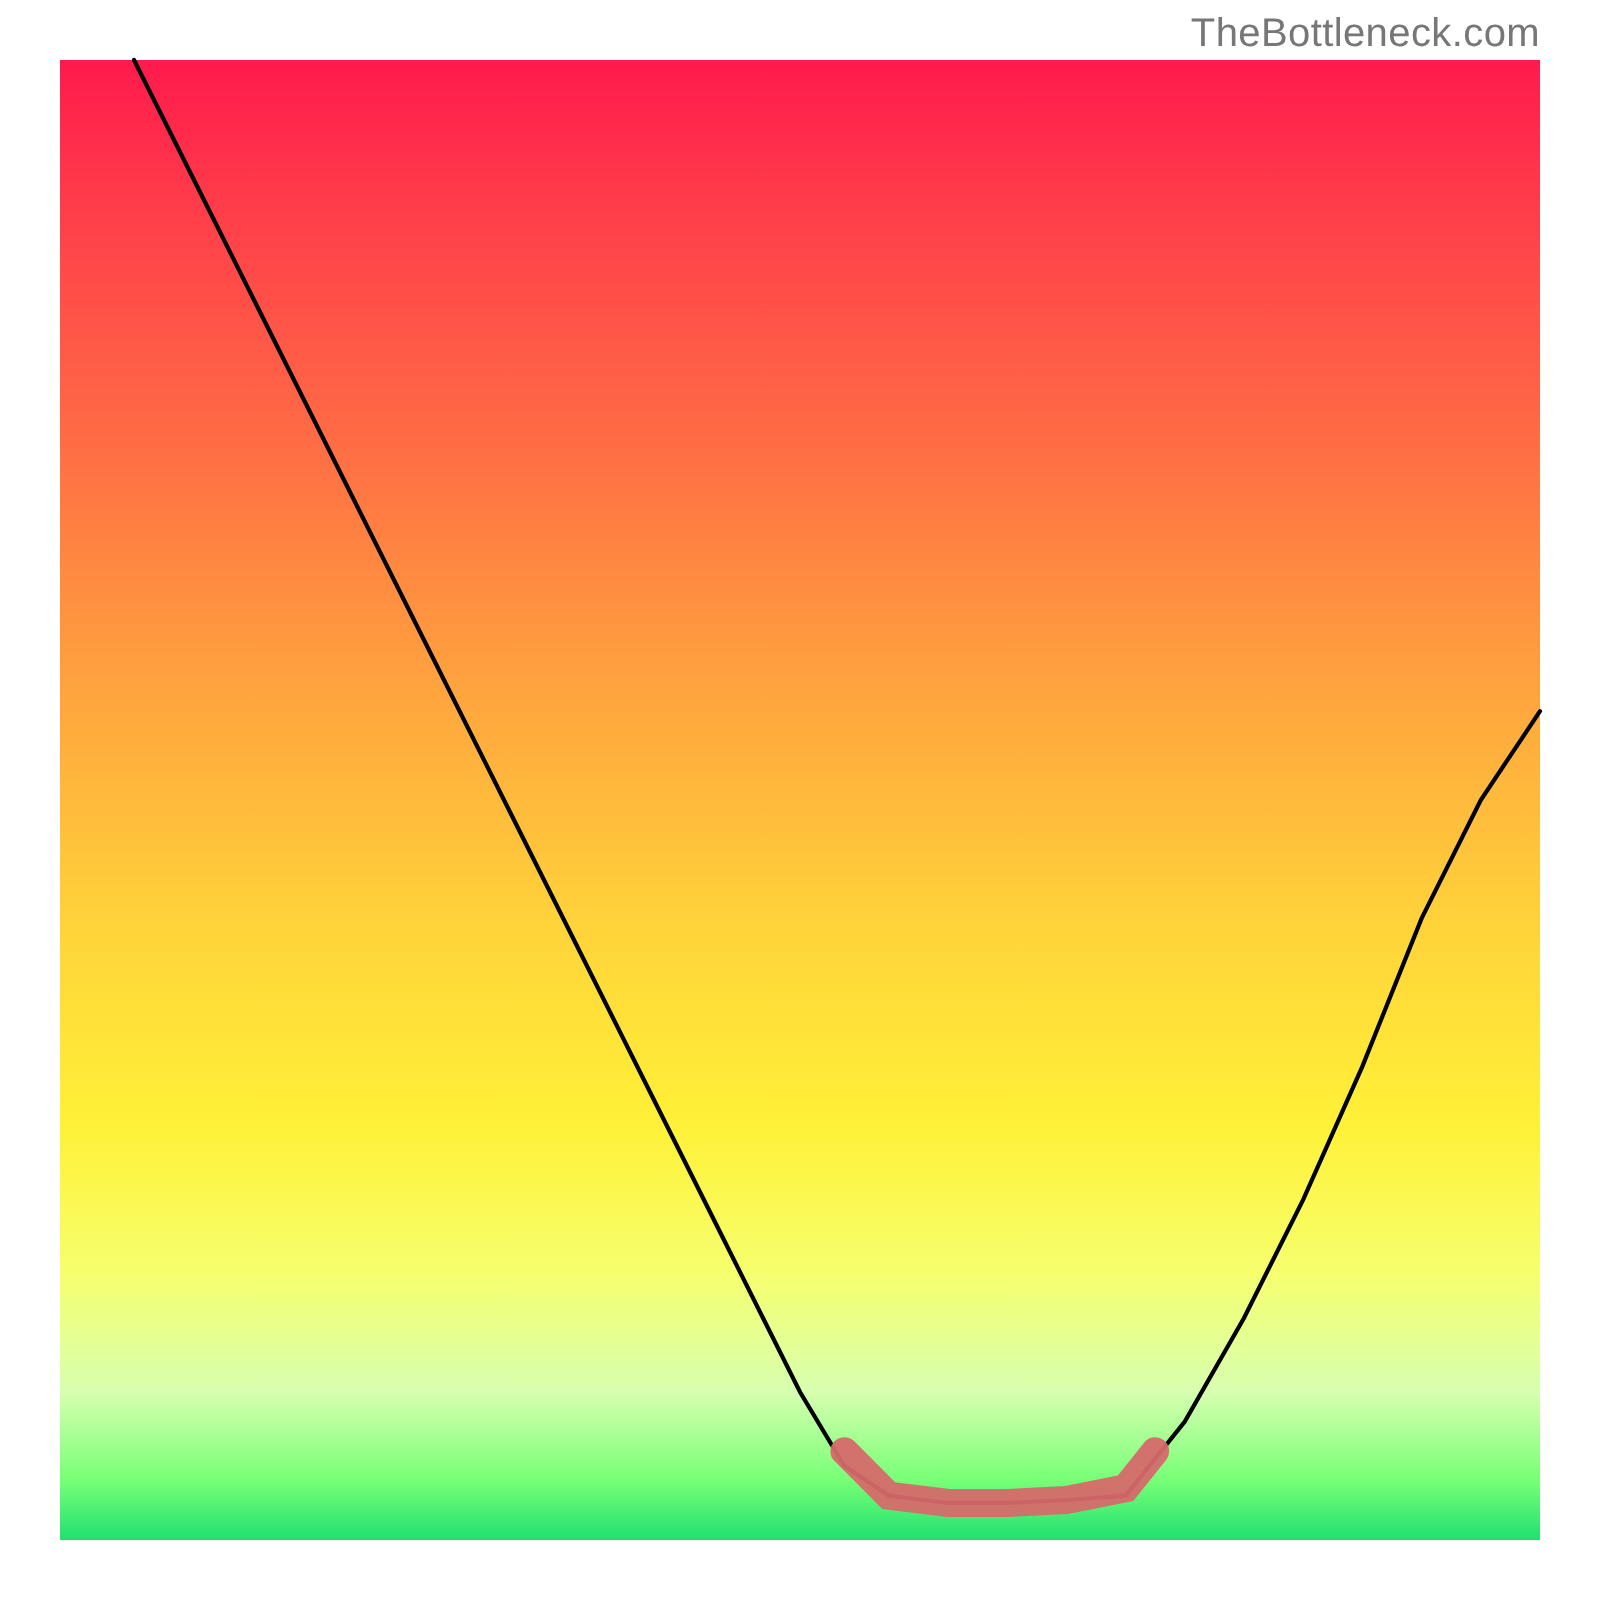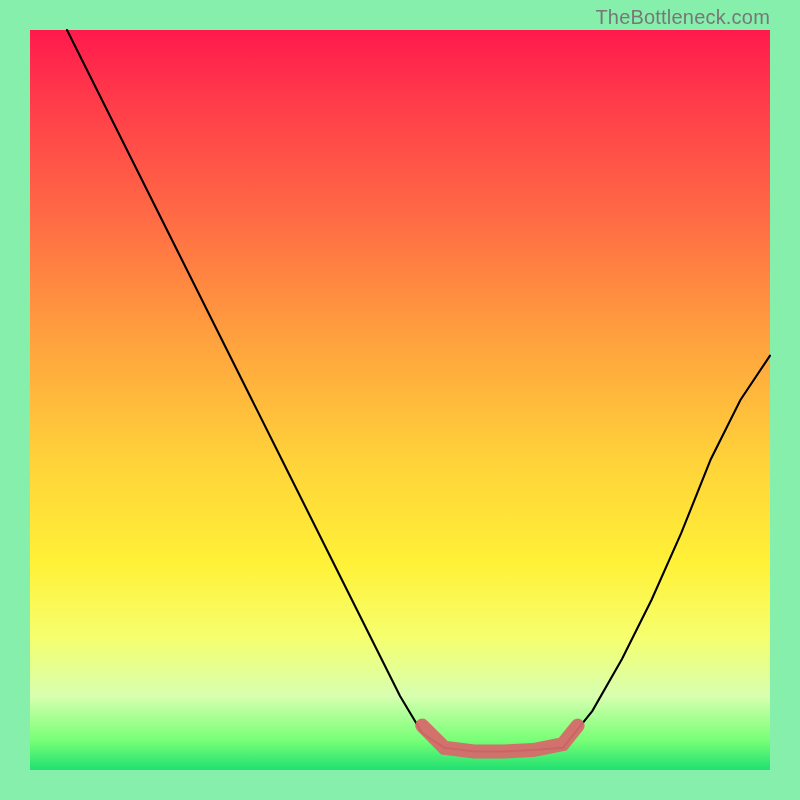--- a/index.html
+++ b/index.html
@@ -8,21 +8,21 @@
     width: 800px;
     height: 800px;
     background: #000;
     overflow: hidden;
     font-family: Arial, Helvetica, sans-serif;
   }
   .frame {
     position: relative;
     width: 800px;
     height: 800px;
-    background: #86efac;
+    background: #ffffff;
   }
   .plot {
     position: absolute;
     left: 30px;
     top: 30px;
     width: 740px;
     height: 740px;
     
     background: linear-gradient(
       to bottom,

